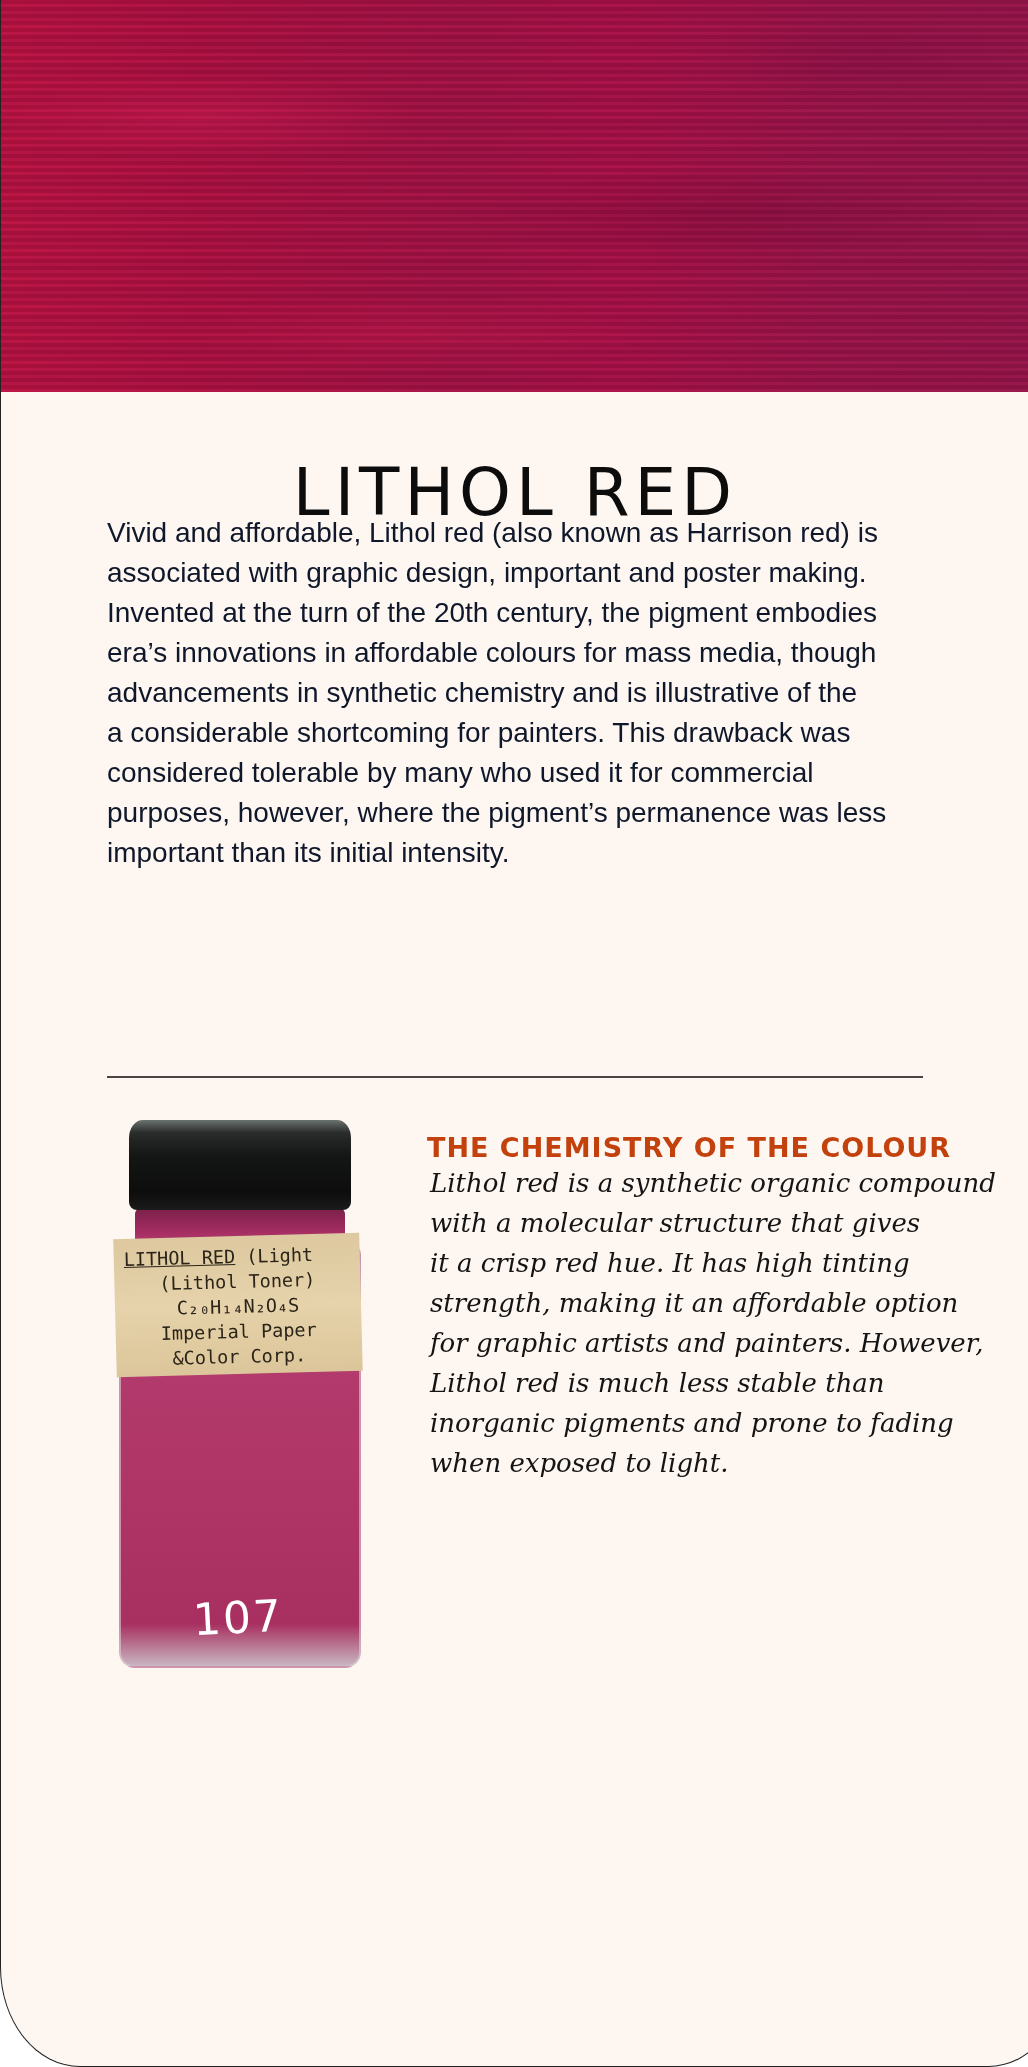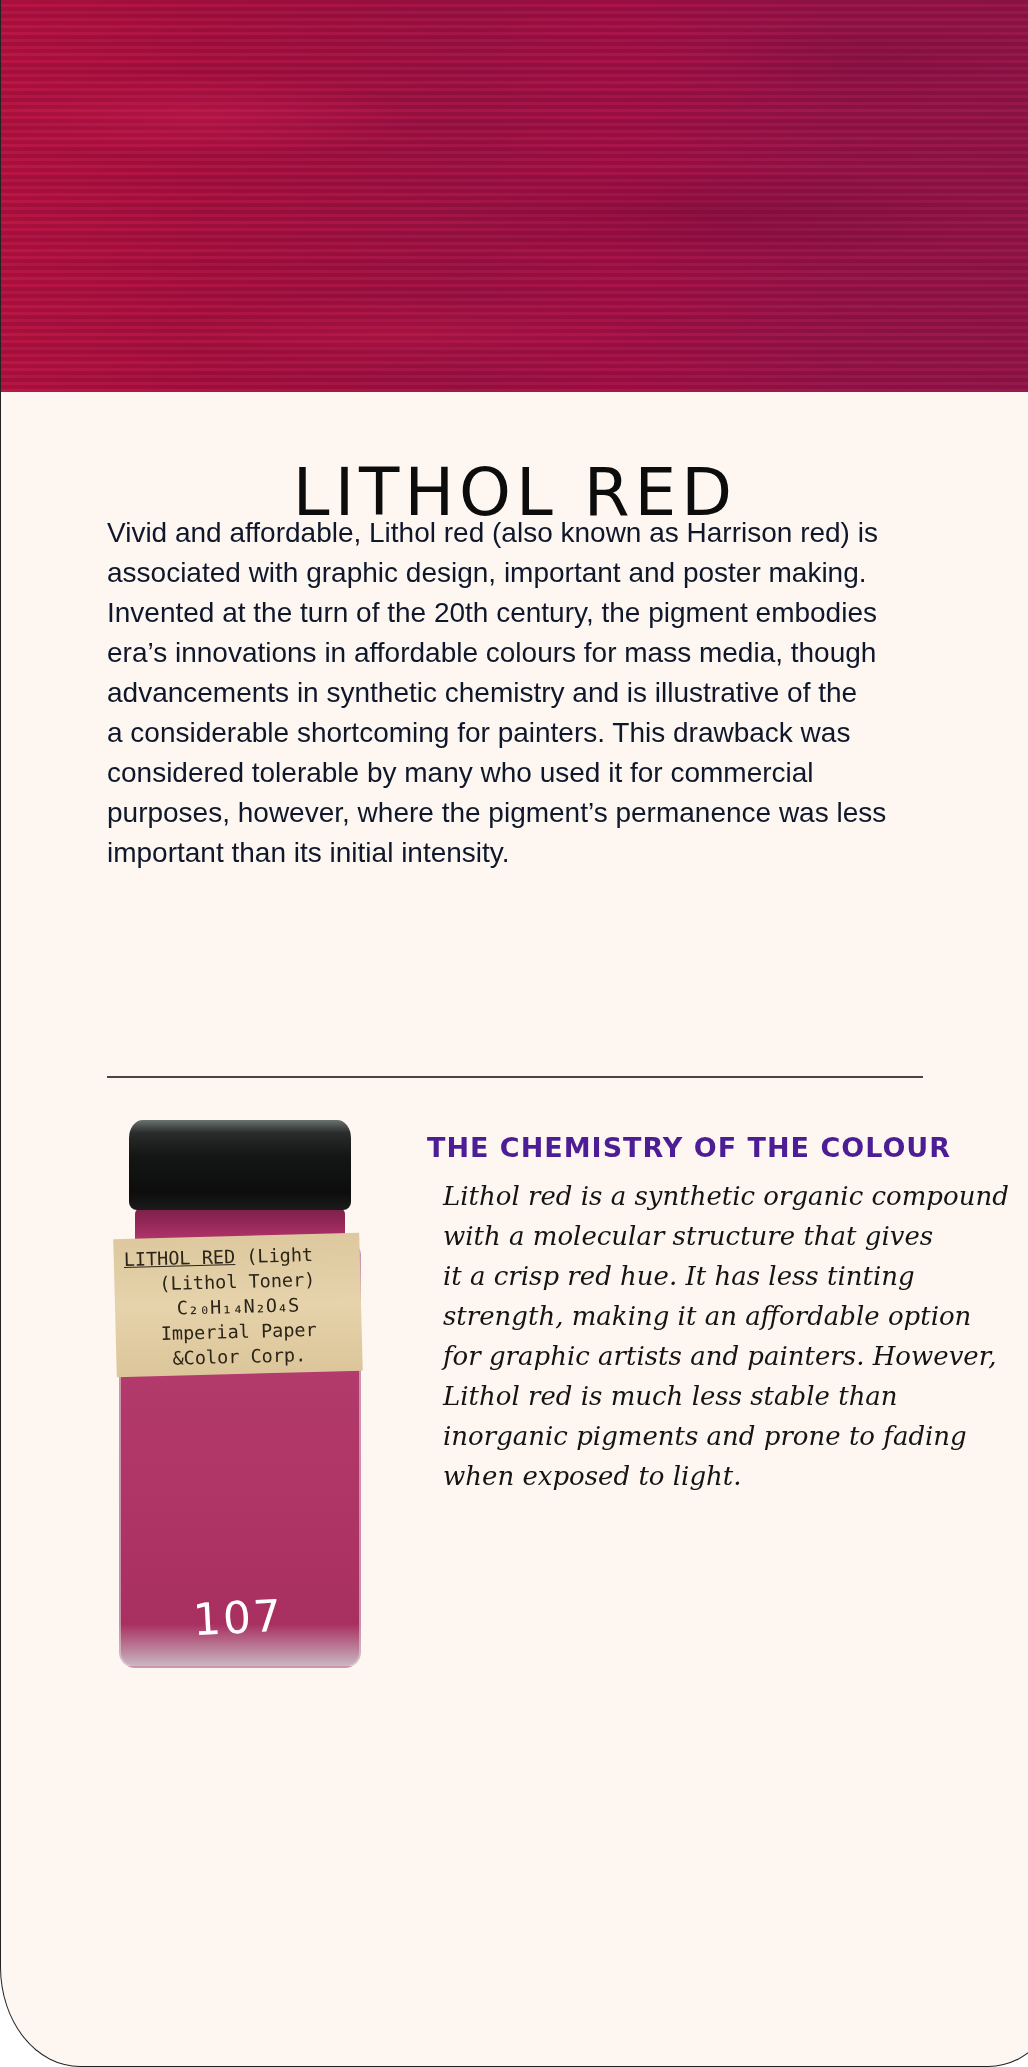--- a/index.html
+++ b/index.html
@@ -67,24 +67,24 @@
     color: #2b2419; text-align: center; padding-top: 8px; box-sizing: border-box;
   }
   .jar-label .l1 { text-align: left; padding-left: 10px; white-space: nowrap; }
   .jar-label .u { text-decoration: underline; }
   .jar-number {
     position: absolute; left: 78px; top: 478px; font-family: "DejaVu Sans", sans-serif;
     font-size: 44px; color: #ffffff; transform: rotate(-3deg); letter-spacing: 2px;
   }
   .chem-heading {
     position: absolute; left: 426px; top: 1110px; font-family: "DejaVu Sans", sans-serif;
-    font-size: 27px; letter-spacing: 1px; color: #4c1d95; white-space: nowrap;
+    font-size: 27px; letter-spacing: 1px; color: #c2410c; white-space: nowrap;
   }
   .chem-text {
-    position: absolute; left: 426px; top: 1160px; width: 520px; margin: 16px;
+    position: absolute; left: 426px; top: 1160px; width: 520px; margin: 3px;
     font-family: "DejaVu Serif", serif; font-style: italic; font-size: 26px; line-height: 40px;
     color: #141414;
   }
   .line { display: block; white-space: nowrap; }
 </style>
 </head>
 <body>
 
 <div class="card">
   <div class="swatch"></div>
@@ -116,20 +116,20 @@
       <div>Imperial Paper</div>
       <div>&amp;Color Corp.</div>
     </div>
     <div class="jar-number">107</div>
   </div>
 
   <h2 class="chem-heading">THE CHEMISTRY OF THE COLOUR</h2>
   <p class="chem-text">
     <span class="line">Lithol red is a synthetic organic compound</span>
     <span class="line">with a molecular structure that gives</span>
-    <span class="line">it a crisp red hue. It has less tinting</span>
+    <span class="line">it a crisp red hue. It has high tinting</span>
     <span class="line">strength, making it an affordable option</span>
     <span class="line">for graphic artists and painters. However,</span>
     <span class="line">Lithol red is much less stable than</span>
     <span class="line">inorganic pigments and prone to fading</span>
     <span class="line">when exposed to light.</span>
   </p>
 </div>
 
 </body></html>

